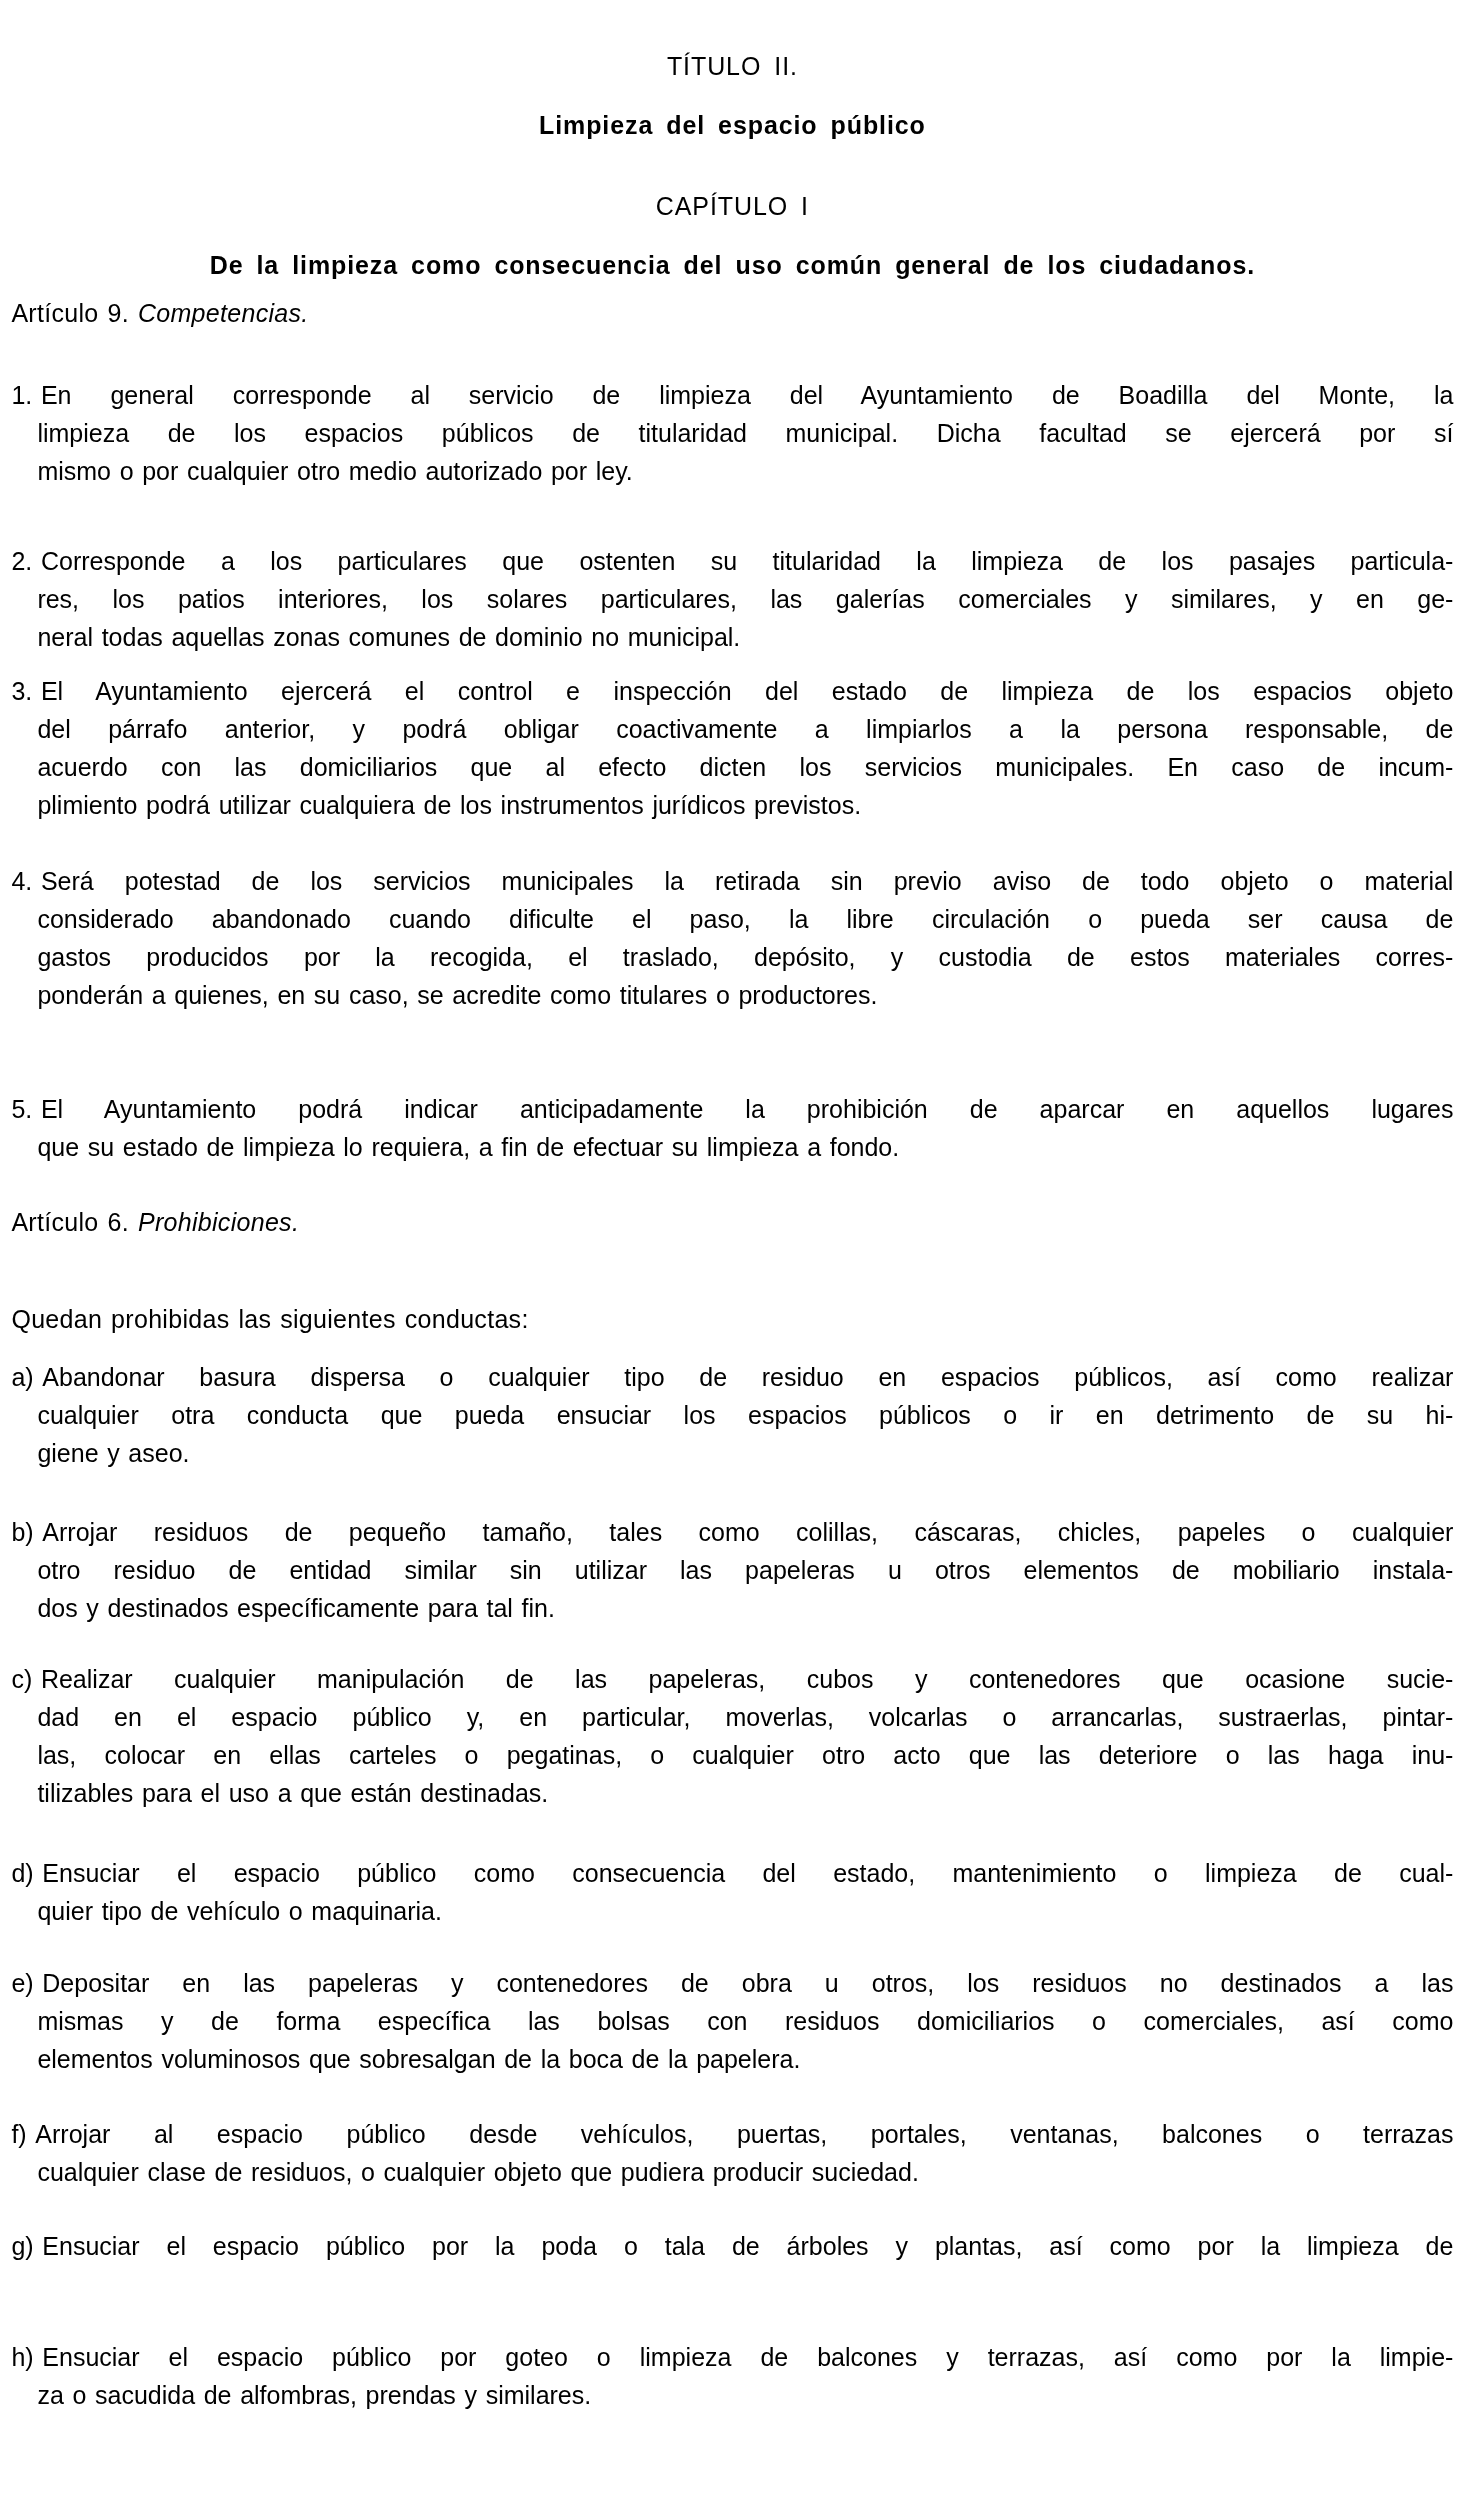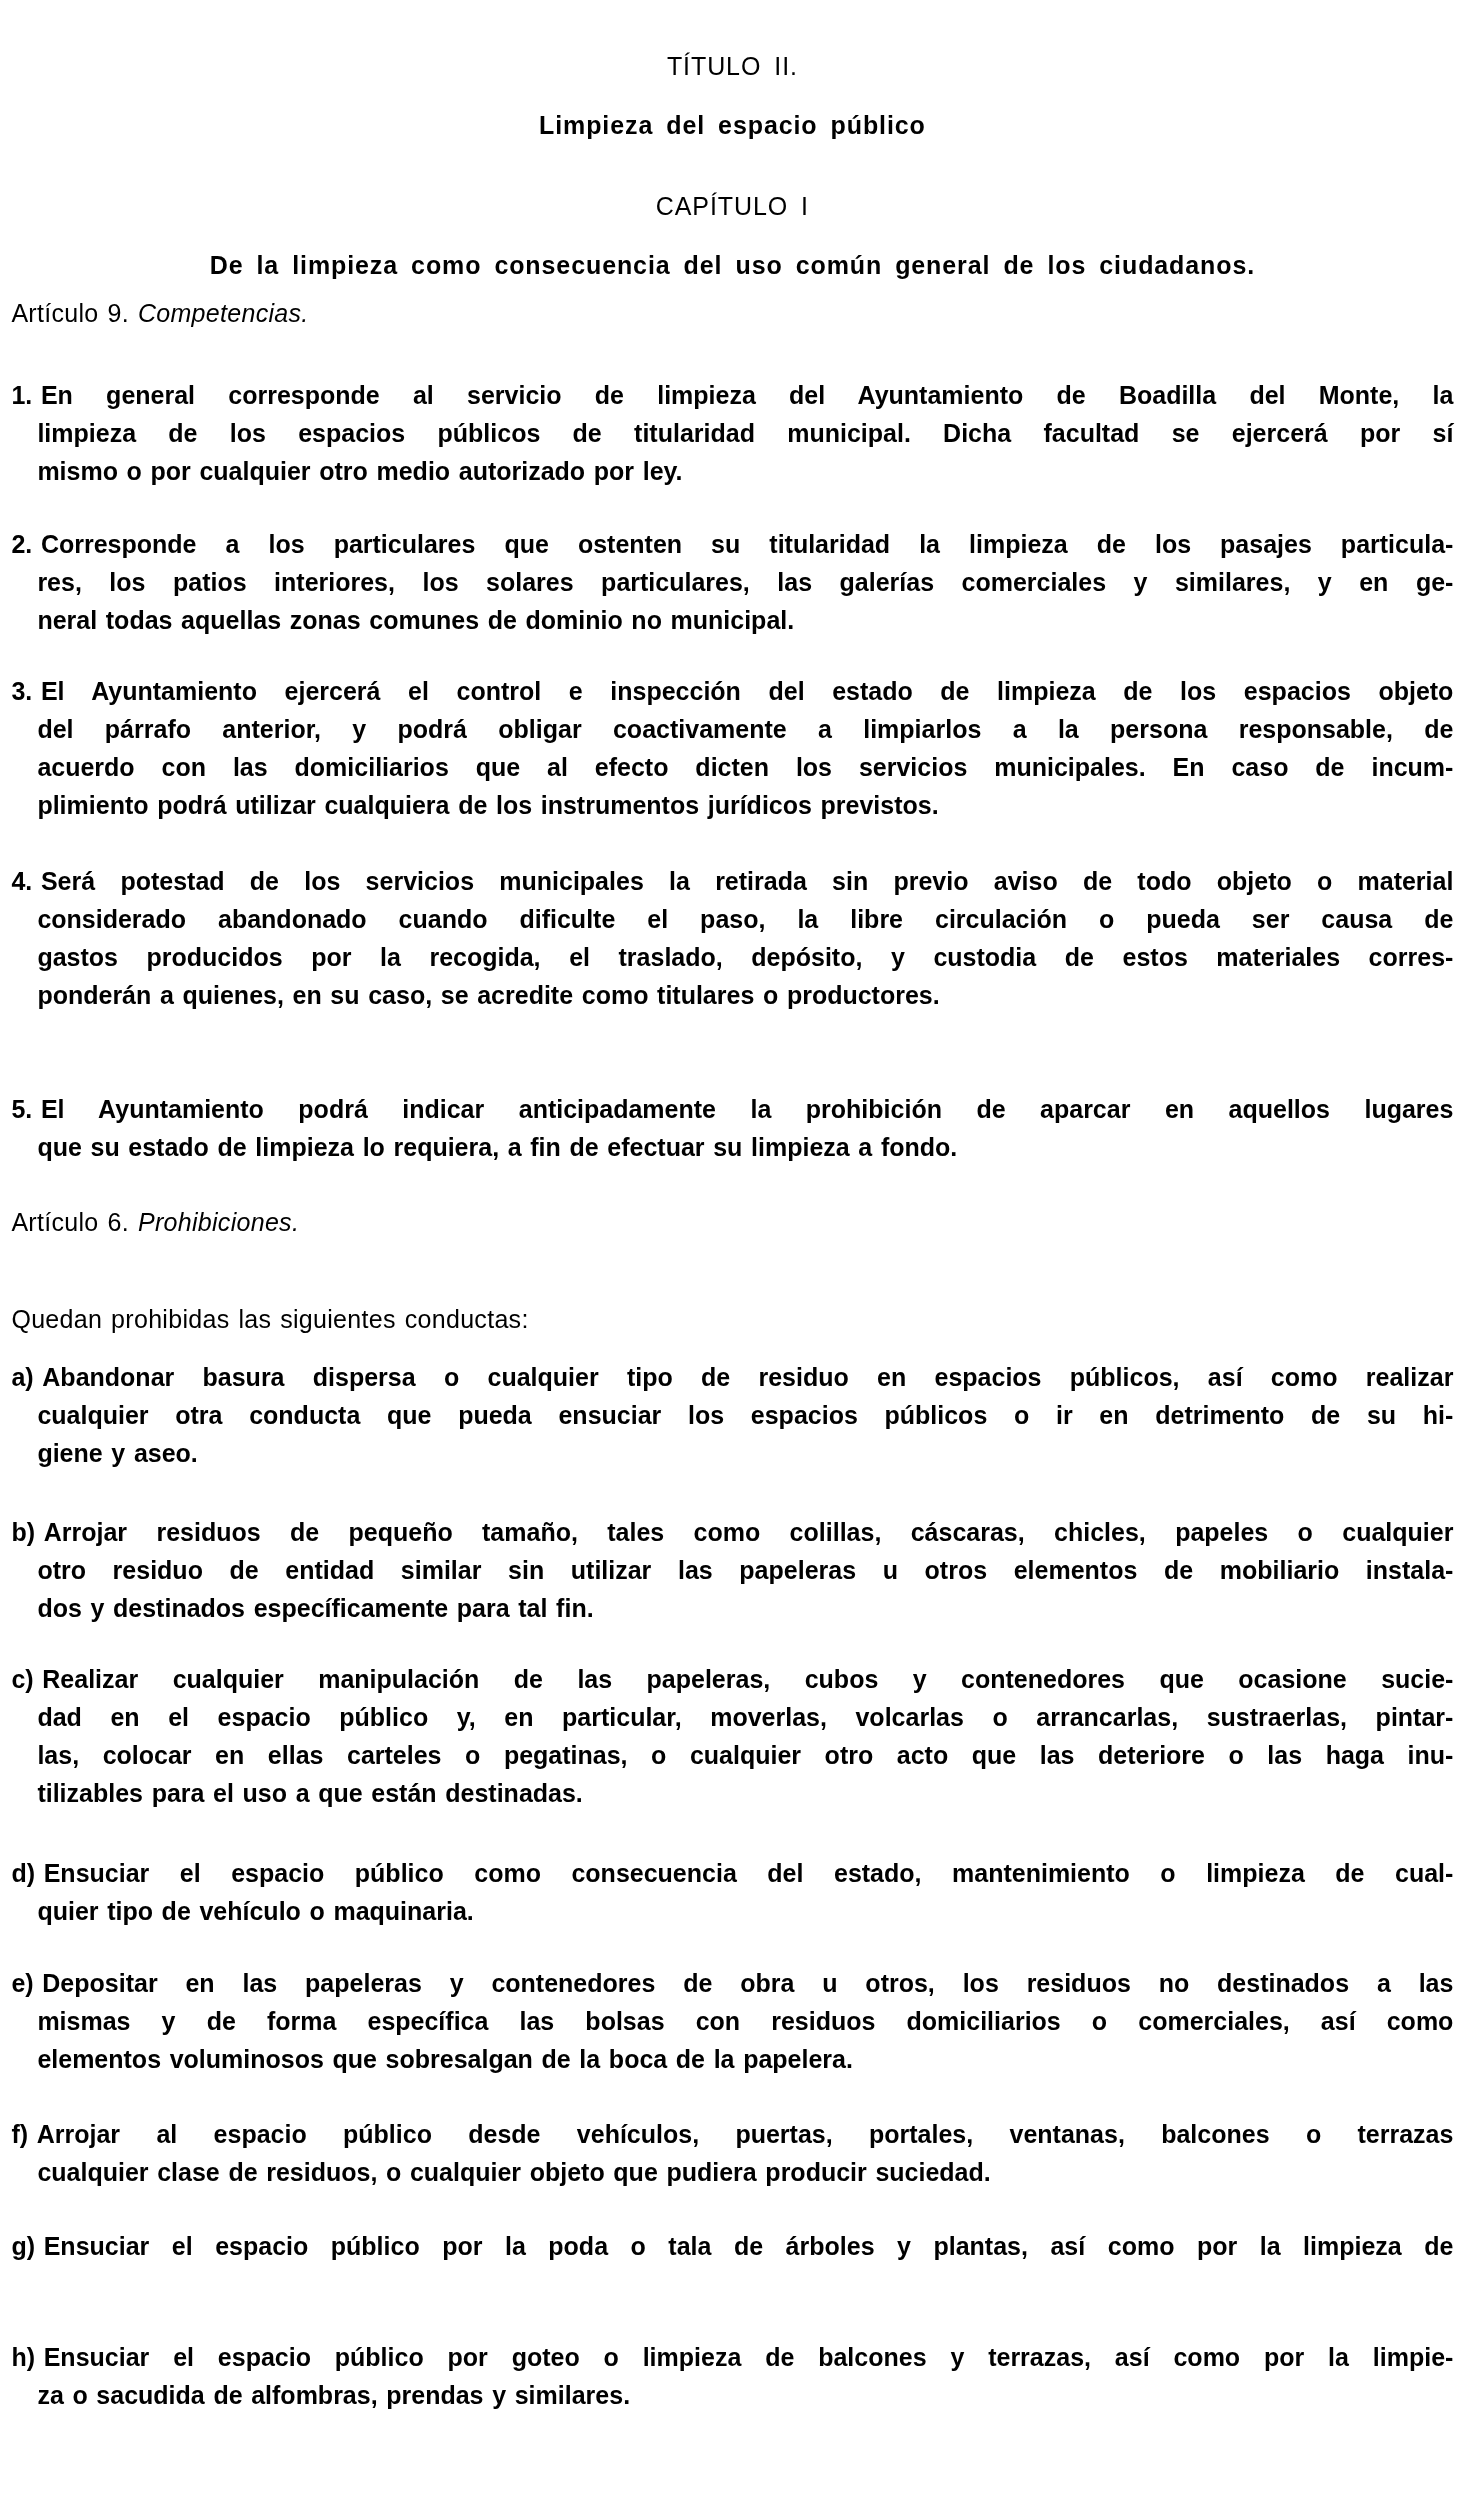--- a/index.html
+++ b/index.html
@@ -3,42 +3,42 @@
 <meta charset="utf-8">
 <style>
   html,body{margin:0;padding:0;background:#ffffff;}
   body{width:1470px;height:2512px;position:relative;overflow:hidden;
        font-family:"Liberation Sans","DejaVu Sans",sans-serif;
        font-size:25px;line-height:38px;color:#000;}
   .blk{position:absolute;left:11.4px;width:1442px;}
   .center{text-align:center;letter-spacing:0.9px;word-spacing:5.2px;margin-top:31px;}
   .bold{font-weight:bold;}
   .ital{font-style:italic;}
-  .line{text-align:justify;text-align-last:justify;text-justify:inter-word;word-spacing:1.7px;font-weight:bold;}
+  .line{text-align:justify;text-align-last:justify;text-justify:inter-word;word-spacing:1.7px;}
   .line.cont{margin-left:26px;}
   .line.last{text-align-last:left;}
   .marker{margin-right:8.7px;}
   .art-head{letter-spacing:0.3px;word-spacing:1.7px;}
 </style>
 </head>
 <body>
 
 <div class="blk center" style="top:15.7px">TÍTULO II.</div>
 <div class="blk center bold" style="top:75px">Limpieza del espacio público</div>
 <div class="blk center" style="top:156px">CAPÍTULO I</div>
 <div class="blk center bold" style="top:215px">De la limpieza como consecuencia del uso común general de los ciudadanos.</div>
 
 <div class="blk art-head" style="top:294px"><span>Artículo 9.</span> <span class="ital">Competencias.</span></div>
 
 <div class="blk" style="top:376px">
     <div class="line"><span class="marker">1.</span>En general corresponde al servicio de limpieza del Ayuntamiento de Boadilla del Monte, la</div>
     <div class="line cont">limpieza de los espacios públicos de titularidad municipal. Dicha facultad se ejercerá por sí</div>
     <div class="line cont last">mismo o por cualquier otro medio autorizado por ley.</div>
   </div>
-<div class="blk" style="top:525px">
+<div class="blk" style="top:542px">
     <div class="line"><span class="marker">2.</span>Corresponde a los particulares que ostenten su titularidad la limpieza de los pasajes particula-</div>
     <div class="line cont">res, los patios interiores, los solares particulares, las galerías comerciales y similares, y en ge-</div>
     <div class="line cont last">neral todas aquellas zonas comunes de dominio no municipal.</div>
   </div>
 <div class="blk" style="top:672px">
     <div class="line"><span class="marker">3.</span>El Ayuntamiento ejercerá el control e inspección del estado de limpieza de los espacios objeto</div>
     <div class="line cont">del párrafo anterior, y podrá obligar coactivamente a limpiarlos a la persona responsable, de</div>
     <div class="line cont">acuerdo con las domiciliarios que al efecto dicten los servicios municipales. En caso de incum-</div>
     <div class="line cont last">plimiento podrá utilizar cualquiera de los instrumentos jurídicos previstos.</div>
   </div>

